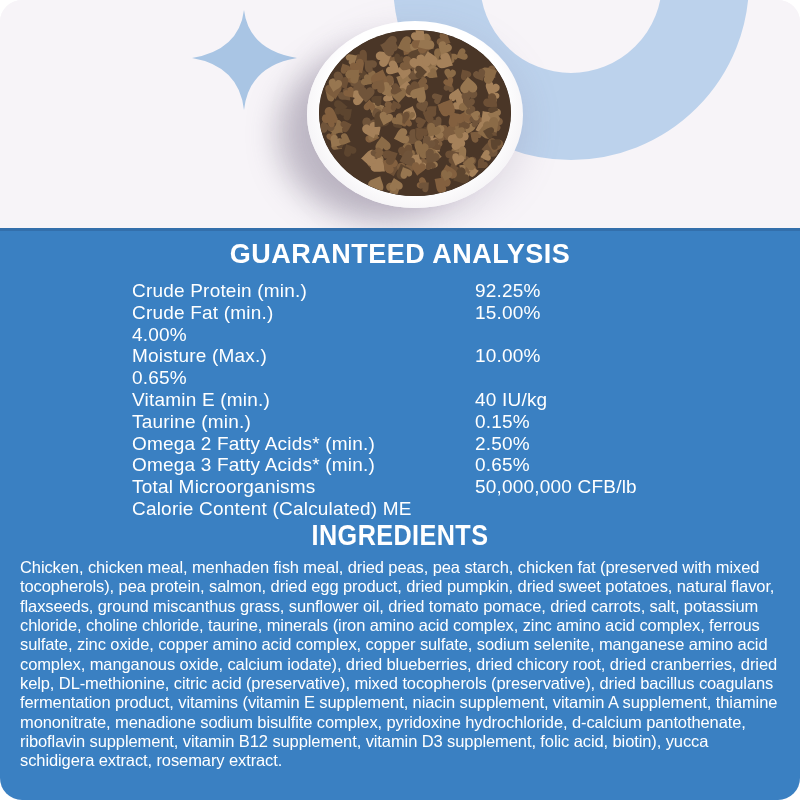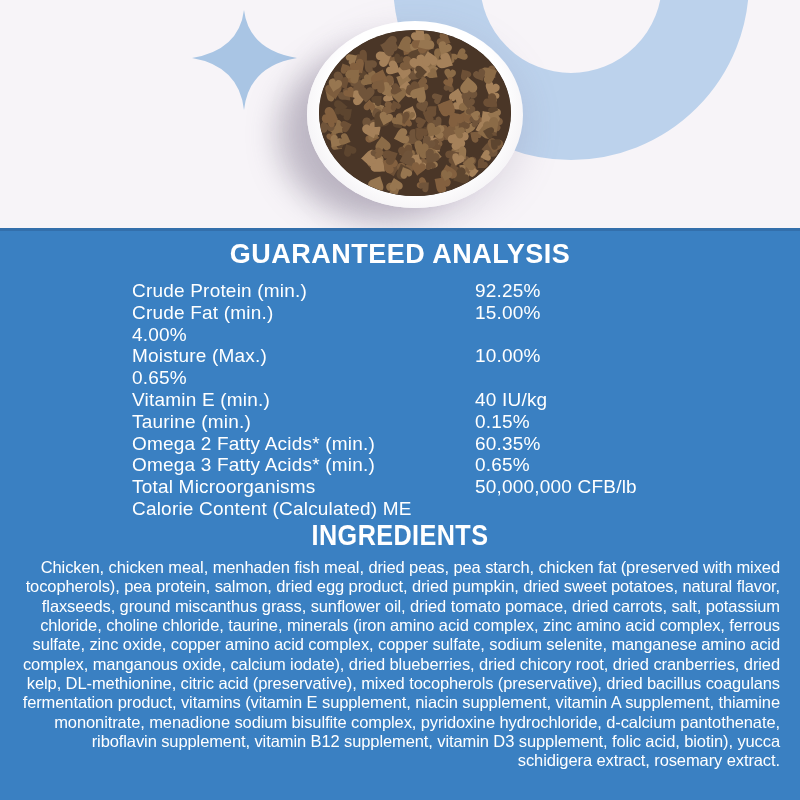--- a/index.html
+++ b/index.html
@@ -3,20 +3,21 @@
 <meta charset="utf-8">
 <style>
   html, body { margin: 0; padding: 0; background: #ffffff; }
   .page {
     position: relative;
     width: 800px;
     height: 800px;
     overflow: hidden;
     font-family: "Liberation Sans", sans-serif;
     background: var(--bg-top, #f7f4f8);
+    border-radius: 22px;
   }
 
   
   .hero {
     position: absolute;
     left: 0; top: 0;
     width: 800px; height: 228px;
     background: var(--bg-top, #f7f4f8);
   }
   .deco-ring {
@@ -96,21 +97,21 @@
     letter-spacing: 0.5px;
     transform: scaleX(0.84);
     transform-origin: 50% 50%;
     color: #ffffff;
   }
   .ing-text {
     position: absolute;
     left: 20px; top: 330px;
     width: 760px;
     margin: 0;
-    text-align: right;
+    text-align: left;
     font-size: 16.5px;
     line-height: 19.35px;
     letter-spacing: -0.1px;
     color: #ffffff;
   }
 </style>
 </head>
 <body>
 
 <div class="page" style="--panel-blue: #3a80c2; --ring-blue: #bcd2ec; --bg-top: #f7f4f8;">
@@ -392,21 +393,21 @@
         <div class="ga-row">
           <span class="ga-label">Vitamin E (min.)</span>
           <span class="ga-value">40 IU/kg</span>
         </div>
         <div class="ga-row">
           <span class="ga-label">Taurine (min.)</span>
           <span class="ga-value">0.15%</span>
         </div>
         <div class="ga-row">
           <span class="ga-label">Omega 2 Fatty Acids* (min.)</span>
-          <span class="ga-value">60.35%</span>
+          <span class="ga-value">2.50%</span>
         </div>
         <div class="ga-row">
           <span class="ga-label">Omega 3 Fatty Acids* (min.)</span>
           <span class="ga-value">0.65%</span>
         </div>
         <div class="ga-row">
           <span class="ga-label">Total Microorganisms</span>
           <span class="ga-value">50,000,000 CFB/lb</span>
         </div>
         <div class="ga-row">

